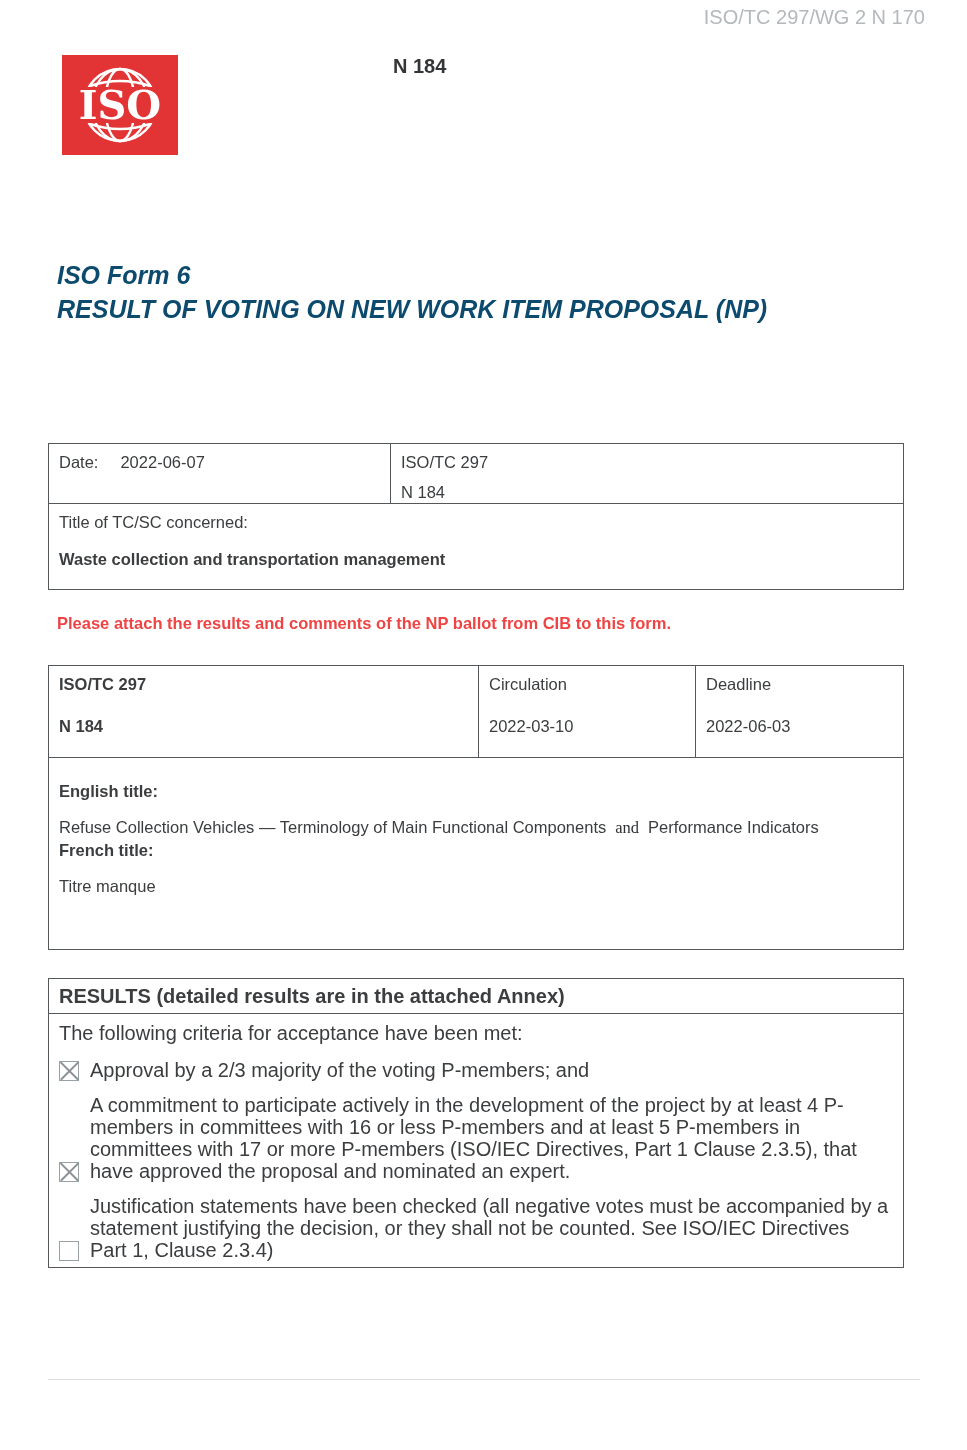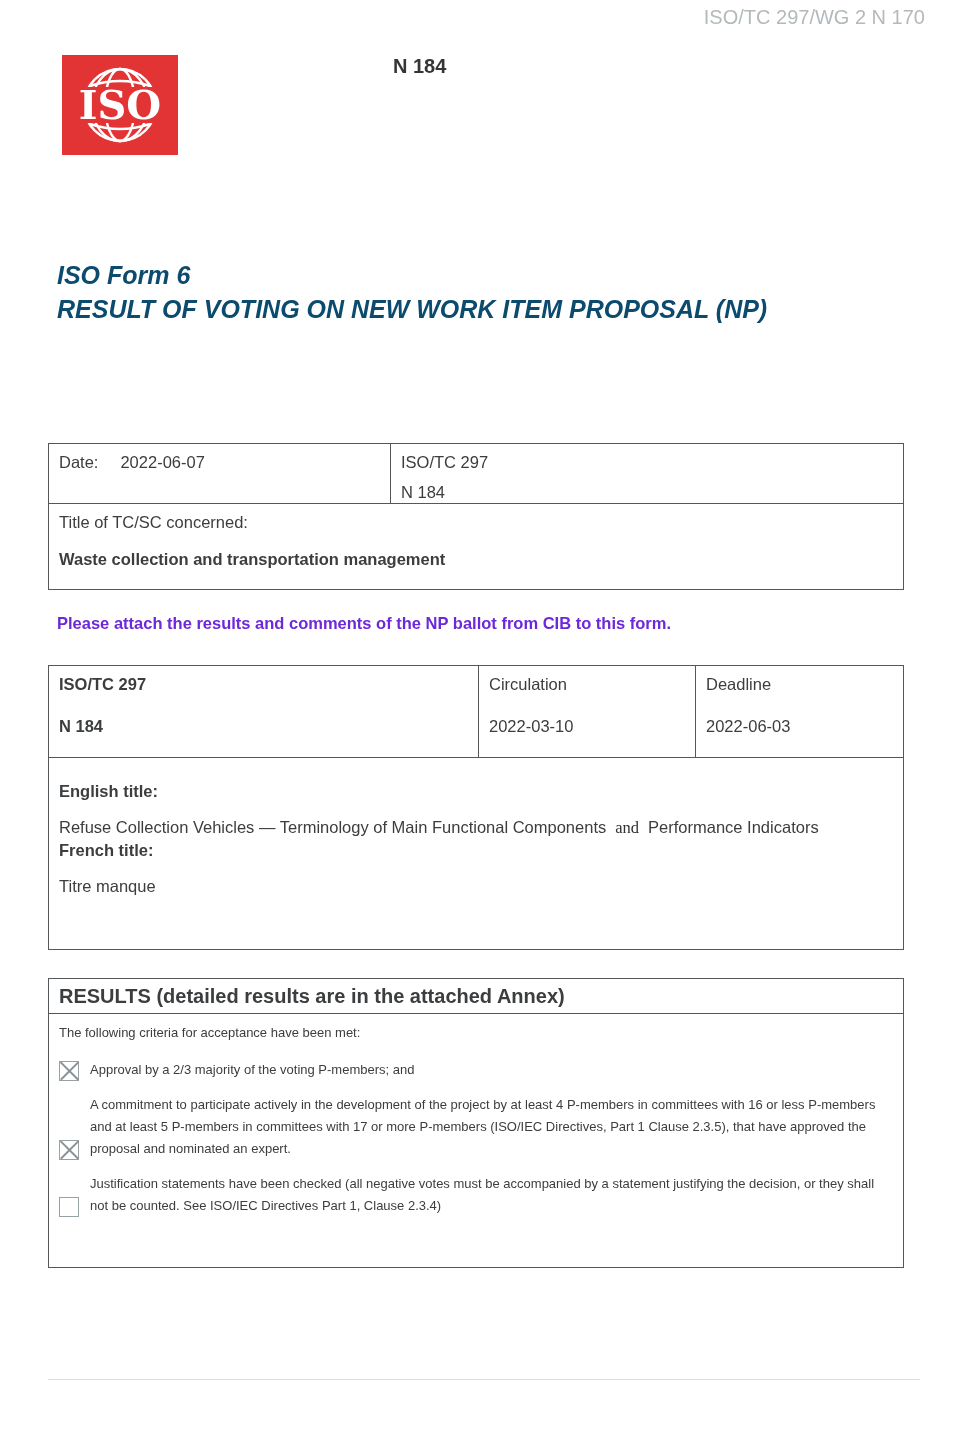--- a/index.html
+++ b/index.html
@@ -21,37 +21,37 @@
   
   .tbl1 { top:399px; height:147px;margin-top:44px; }
   .tbl1 .row1 { height:60px; border-bottom:1.5px solid #55585b; }
   .tbl1 .c-date { width:342px; border-right:1.5px solid #55585b; }
   .tbl1 .c-iso { flex:1; }
   .tbl1 .c-iso p + p { margin-top:8px; }
   .date-val { margin-left:22px; }
   .tbl1 .row2 { height:85px; }
   .tbl1 .row2 .cell p + p { margin-top:15px;font-weight:bold; }
   
-  .attach-note { position:absolute; left:57px; top:614px; font-size:16.5px; font-weight:bold; color:#6d28d9; }
+  .attach-note { position:absolute; left:57px; top:614px; font-size:16.5px; font-weight:bold; color:#ef4444; }
   
   .tbl2 { top:665px; height:285px; }
   .tbl2 .row1 { height:92px; border-bottom:1.5px solid #55585b; }
   .tbl2 .c1 { width:430px; border-right:1.5px solid #55585b; }
   .tbl2 .c2 { width:217px; border-right:1.5px solid #55585b; }
   .tbl2 .c3 { flex:1; }
   .tbl2 .row1 .cell p + p { margin-top:20px; }
   .tbl2 .row2 { display:block; height:190px; }
   .mt15 { margin-top:15px; }
   .mt14 { margin-top:14px; }
   .and-word { font-family:Liberation Serif, serif; color:#2f3133; margin:0 9px; }
   
   .tbl3 { top:978px; height:290px; }
   .tbl3 .hdr { height:35px; border-bottom:1.5px solid #55585b; box-sizing:border-box;
                font-size:20px; font-weight:bold; padding:6px 10px; }
-  .tbl3 .body { padding:8px 10px 0 10px; font-size:13px; line-height:22px; }
+  .tbl3 .body { padding:8px 10px 0 10px; font-size:20px; line-height:22px; }
   .intro { margin-bottom:15px; }
   .criterion { display:flex; align-items:flex-end; margin-bottom:13px; }
   .criterion .txt { margin-left:11px; max-width:800px; }
   .checkbox {
     position:relative; flex:none; width:18px; height:18px; margin-top:2px;
     border:1.5px solid #9aa1a5; box-sizing:content-box; background:#fff;
   }
   .checkbox.checked::before, .checkbox.checked::after {
     content:""; position:absolute; top:8.2px; left:-3.5px; width:25px; height:1.6px;
     background:#8b9295;

